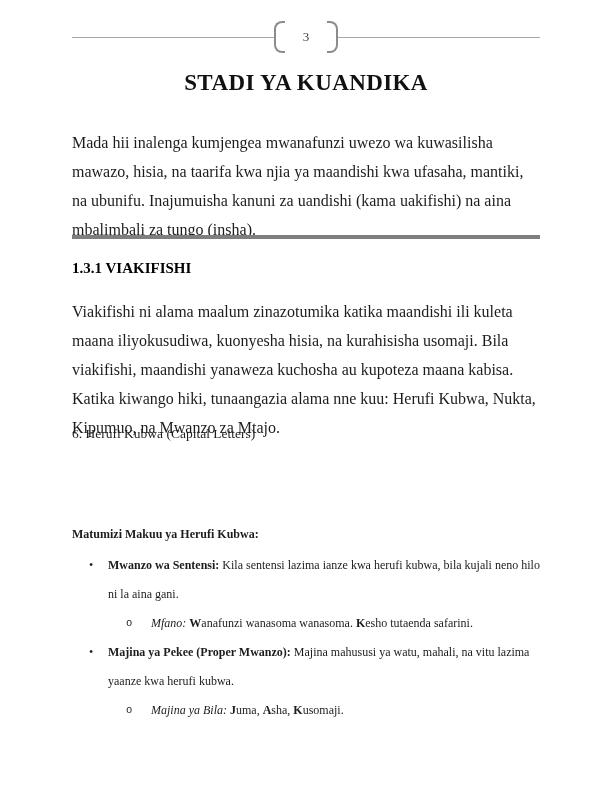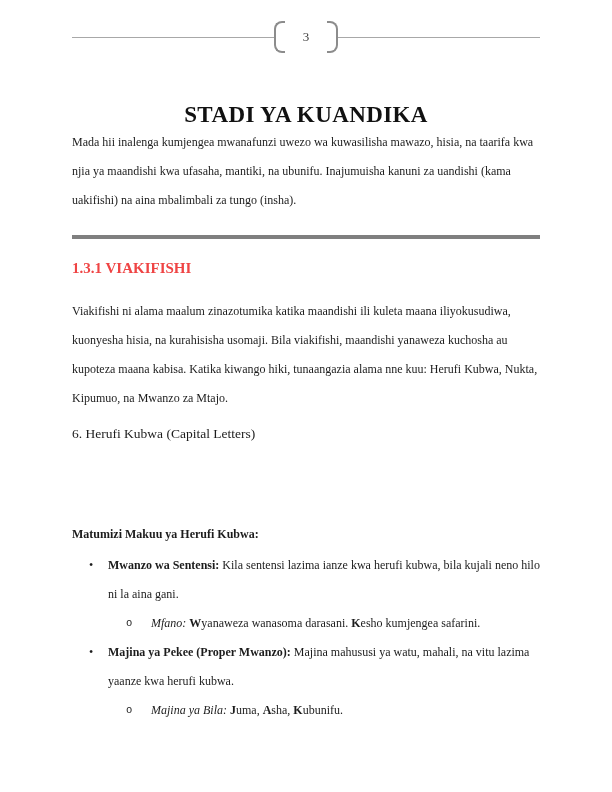--- a/index.html
+++ b/index.html
@@ -24,31 +24,31 @@
   .bracket.right { border-right:2px solid #8c8c8c; border-top:2px solid #8c8c8c; border-bottom:2px solid #8c8c8c; border-radius:0 8px 8px 0; }
   .page-number {
     flex:0 0 auto; width:42px; text-align:center;
     font-size:13px; color:#3d3d3d; line-height:32px;
   }
 
   
   .doc-title {
     position:absolute; top:70px; left:0; right:0;
     text-align:center; font-size:23px; font-weight:bold;
-    letter-spacing:0.4px; color:#111;margin-top:32px;
+    letter-spacing:0.4px; color:#111;
   }
 
   
   .body-text {
     position:absolute; left:72px; width:468px;
-    font-size:12px; line-height:29px; text-align:left;
+    font-size:16px; line-height:29px; text-align:left;
   }
   .intro           { top:128px; }
   .thick-rule      { position:absolute; left:72px; width:468px; top:235px; height:4px; background:#7f7f7f; }
-  .section-heading { position:absolute; left:72px; top:260px; font-size:15px; font-weight:bold; color:#ef4444; }
+  .section-heading { position:absolute; left:72px; top:260px; font-size:15px; font-weight:bold; color:#000000; }
   .section-body    { top:297px; }
   .subsection-heading { position:absolute; left:72px; top:426px; font-size:13.5px; font-weight:normal; color:#1c1c1c; }
   .subsection-body { top:457px; }
   .list-title      { position:absolute; left:72px; top:527px; font-size:12px; font-weight:bold;text-align:center; }
 
   
   .bullet-list { position:absolute; left:72px; width:468px; top:551px; font-size:12px; line-height:29px; }
   .li { position:relative; }
   .li.level1 { padding-left:36px; }
   .li.level2 { padding-left:79px; }
@@ -86,25 +86,25 @@
 
   <p class="list-title">Matumizi Makuu ya Herufi Kubwa:</p>
 
   <div class="bullet-list">
 
     <div class="li level1">
       <span class="marker">•</span><span class="run bold">Mwanzo wa Sentensi:</span><span class="run"> Kila sentensi lazima ianze kwa herufi kubwa, bila kujali neno hilo ni la aina gani.</span>
     </div>
 
     <div class="li level2">
-      <span class="marker">o</span><span class="run italic">Mfano: </span><span class="run bold">W</span><span class="run">yanaweza wanasoma darasani. </span><span class="run bold">K</span><span class="run">esho kumjengea safarini.</span>
+      <span class="marker">o</span><span class="run italic">Mfano: </span><span class="run bold">W</span><span class="run">anafunzi wanasoma wanasoma. </span><span class="run bold">K</span><span class="run">esho tutaenda safarini.</span>
     </div>
 
     <div class="li level1">
       <span class="marker">•</span><span class="run bold">Majina ya Pekee (Proper Mwanzo):</span><span class="run"> Majina mahususi ya watu, mahali, na vitu lazima yaanze kwa herufi kubwa.</span>
     </div>
 
     <div class="li level2">
-      <span class="marker">o</span><span class="run italic">Majina ya Bila: </span><span class="run bold">J</span><span class="run">uma, </span><span class="run bold">A</span><span class="run">sha, </span><span class="run bold">K</span><span class="run">ubunifu.</span>
+      <span class="marker">o</span><span class="run italic">Majina ya Bila: </span><span class="run bold">J</span><span class="run">uma, </span><span class="run bold">A</span><span class="run">sha, </span><span class="run bold">K</span><span class="run">usomaji.</span>
     </div>
 
   </div>
 </div>
 
 </body></html>

